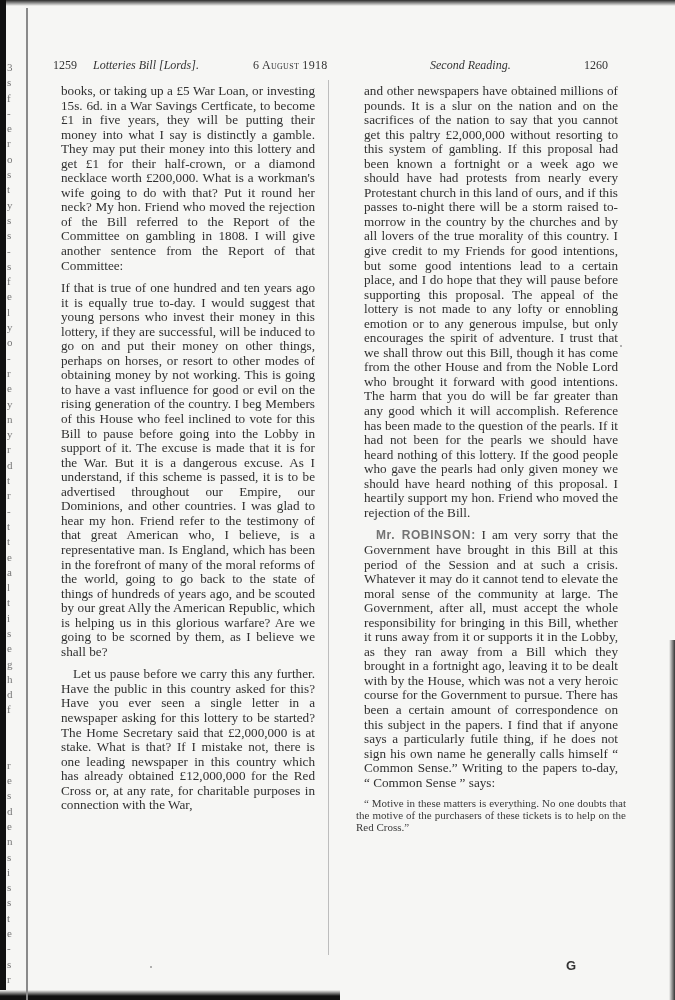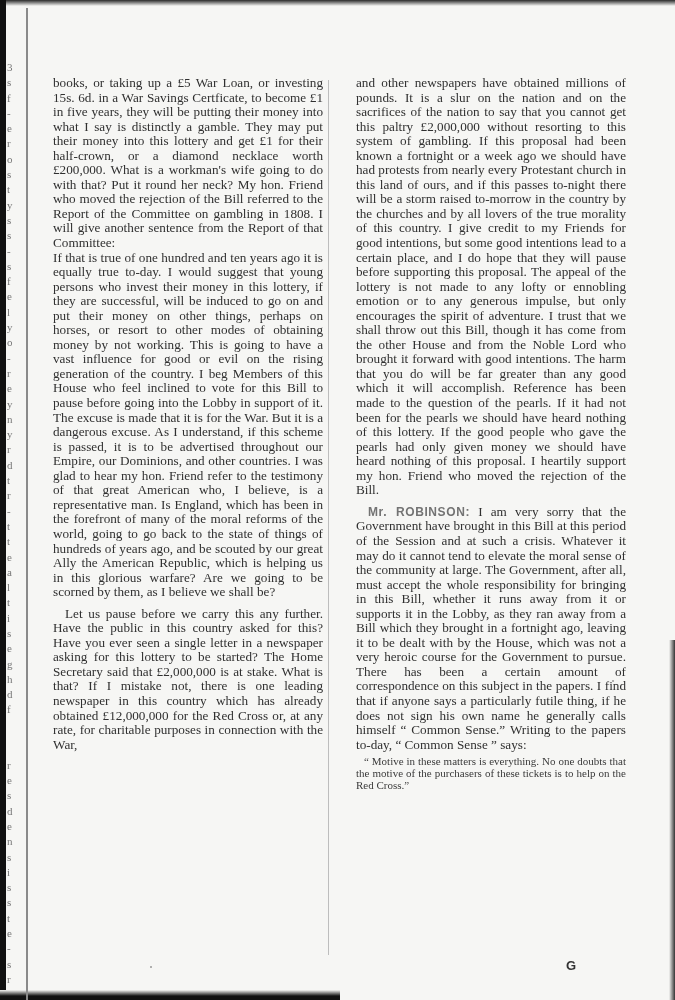--- a/index.html
+++ b/index.html
@@ -38,21 +38,21 @@
   .h-right-num { right: 0; }
 
   .col {
     position: absolute; top: 76px; width: 270px;
     font-family: "Liberation Serif", serif;
     font-size: 13.2px; line-height: 14.55px; text-align: justify;
     color: #303030;
   }
   .col-left { left: 53px; }
   .col-right { left: 356px; }
-  .col p { margin: 0; }
+  .col p { margin: 8px; }
   .col .indent { text-indent: 12px; }
   .col .quote {
     font-size: 11px; line-height: 11.7px; margin: 4px 0 4px 0; text-indent: 8px; color: #3a3a3a;
   }
   .col .gap { margin-top: 7px; }
   .speaker { font-family: "Liberation Sans", sans-serif; font-size: 12px; letter-spacing: 0.6px; font-weight: bold; color: #737373; }
   .col-divider { position: absolute; left: 328px; top: 80px; width: 1px; height: 875px; background: #bdbdbd; }
   .signature {
     position: absolute; left: 566px; top: 958px;
     font-family: "Liberation Sans", sans-serif; font-weight: bold; font-size: 13px; color: #333;
@@ -124,20 +124,27 @@
       <span>i</span>
       <span>s</span>
       <span>s</span>
       <span>t</span>
       <span>e</span>
       <span>-</span>
       <span>s</span>
       <span>r</span>
     </div>
 
+  <div class="header">
+    <span class="h h-left-num">1259</span>
+    <span class="h h-title">Lotteries Bill [Lords].</span>
+    <span class="h h-date">6 August 1918</span>
+    <span class="h h-reading">Second Reading.</span>
+    <span class="h h-right-num">1260</span>
+  </div>
 
   <div class="col col-left">
     <p>books, or taking up a £5 War Loan, or investing 15s. 6d. in a War Savings Certficate, to become £1 in five years, they will be putting their money into what I say is distinctly a gamble. They may put their money into this lottery and get £1 for their half-crown, or a diamond necklace worth £200,000. What is a workman's wife going to do with that? Put it round her neck? My hon. Friend who moved the rejection of the Bill referred to the Report of the Committee on gambling in 1808. I will give another sentence from the Report of that Committee:</p>
     <p>If that is true of one hundred and ten years ago it is equally true to-day. I would suggest that young persons who invest their money in this lottery, if they are successful, will be induced to go on and put their money on other things, perhaps on horses, or resort to other modes of obtaining money by not working. This is going to have a vast influence for good or evil on the rising generation of the country. I beg Members of this House who feel inclined to vote for this Bill to pause before going into the Lobby in support of it. The excuse is made that it is for the War. But it is a dangerous excuse. As I understand, if this scheme is passed, it is to be advertised throughout our Empire, our Dominions, and other countries. I was glad to hear my hon. Friend refer to the testimony of that great American who, I believe, is a representative man. Is England, which has been in the forefront of many of the moral reforms of the world, going to go back to the state of things of hundreds of years ago, and be scouted by our great Ally the American Republic, which is helping us in this glorious warfare? Are we going to be scorned by them, as I believe we shall be?</p>
     <p class="indent gap">Let us pause before we carry this any further. Have the public in this country asked for this? Have you ever seen a single letter in a newspaper asking for this lottery to be started? The Home Secretary said that £2,000,000 is at stake. What is that? If I mistake not, there is one leading newspaper in this country which has already obtained £12,000,000 for the Red Cross or, at any rate, for charitable purposes in connection with the War,</p>
   </div>
 
   <div class="col-divider"></div>
 
   <div class="col col-right">

